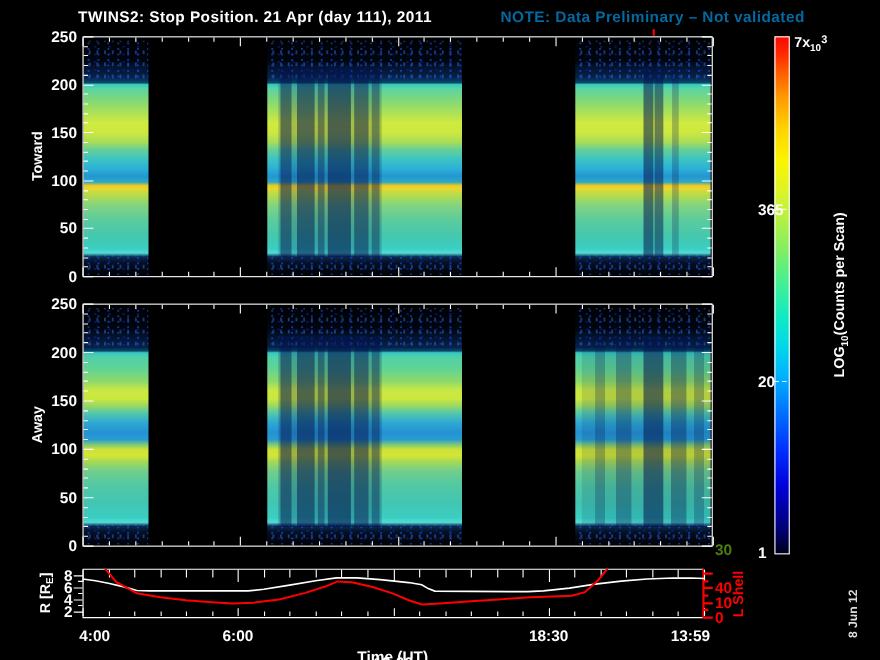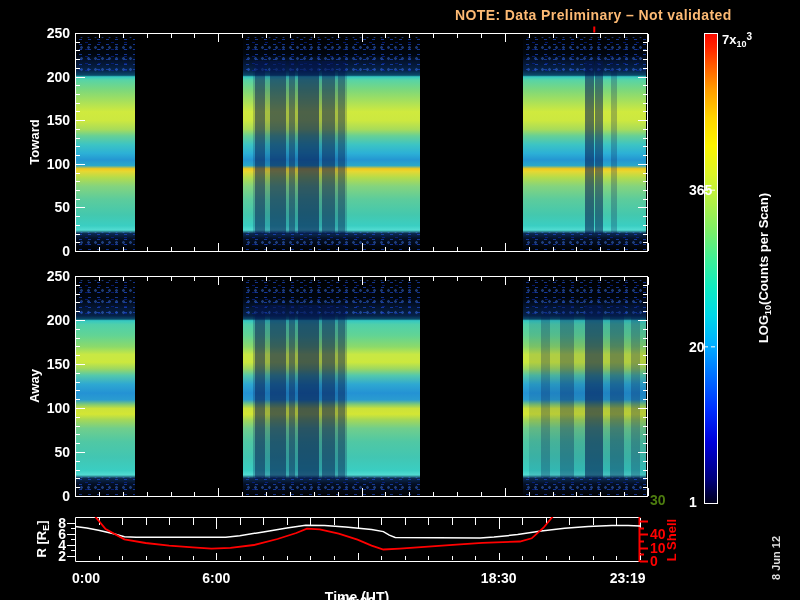--- a/index.html
+++ b/index.html
@@ -17,30 +17,31 @@
     background-position:0 0,4px 2px,2px 5px;}
   .ntop{top:2%;height:16%;opacity:.85;}
   .nbot{top:91%;height:8%;opacity:.85;}
   .rot{position:absolute;transform:translate(-50%,-50%) rotate(-90deg);white-space:nowrap;}
   .sb{font-size:9px;vertical-align:-3px;}
   .sp{font-size:10px;vertical-align:4px;}
   #overlay{position:absolute;left:0;top:0;pointer-events:none;}
   #cbar{position:absolute;left:704px;top:33px;width:14px;height:470px;}
   .cblab{position:absolute;left:689px;transform:translate(0,-50%);font-size:14px;}
   #title-main{position:absolute;left:71px;top:7px;font-size:14px;letter-spacing:.4px;}
-  #title-note{position:absolute;left:455px;top:7px;font-size:14px;letter-spacing:.4px;color:#fdba74;}
+  #title-note{position:absolute;left:455px;top:7px;font-size:14px;letter-spacing:.4px;color:#0369a1;}
   #time-ut{position:absolute;left:357px;top:589px;transform:translate(-50%,0);font-size:14px;}
   #cbar-top{position:absolute;left:722px;top:31px;font-size:13px;}
   #datestamp{font-size:11px;color:#ddd;font-weight:bold;}
 </style>
 </head>
 <body>
 
 <div class="stage" id="stage">
 
+  <div id="title-main">TWINS2: Stop Position. 21 Apr (day 111), 2011</div>
   <div id="title-note">NOTE: Data Preliminary – Not validated</div>
 
   <div id="spectrograms">
       <div class="block" style="left: 76.1937px; top: 33px; width: 58.4938px; height: 219px; background-image: linear-gradient(rgb(0, 0, 0) 0%, rgb(0, 6, 16) 10%, rgb(4, 20, 48) 13%, rgb(6, 34, 74) 17%, rgb(10, 74, 106) 19.3%, rgb(53, 200, 194) 20%, rgb(88, 212, 166) 21.5%, rgb(124, 216, 124) 26%, rgb(166, 224, 92) 31%, rgb(208, 234, 62) 36%, rgb(204, 232, 64) 40%, rgb(168, 220, 90) 44%, rgb(102, 208, 150) 47%, rgb(60, 196, 196) 51%, rgb(44, 176, 214) 55%, rgb(36, 150, 210) 58%, rgb(43, 168, 200) 60.5%, rgb(242, 201, 30) 62%, rgb(230, 216, 50) 63.2%, rgb(180, 220, 76) 66%, rgb(132, 212, 126) 70%, rgb(92, 204, 156) 76%, rgb(68, 200, 174) 83%, rgb(58, 206, 194) 88%, rgb(82, 220, 210) 90%, rgb(12, 42, 82) 91.5%, rgb(4, 16, 38) 94%, rgb(0, 0, 0) 100%);">
         <div class="noise ntop"></div>
         <div class="noise nbot"></div>
       </div>
       <div class="block" style="left: 242.841px; top: 33px; width: 177.153px; height: 219px; background-image: linear-gradient(rgb(0, 0, 0) 0%, rgb(0, 6, 16) 10%, rgb(4, 20, 48) 13%, rgb(6, 34, 74) 17%, rgb(10, 74, 106) 19.3%, rgb(53, 200, 194) 20%, rgb(88, 212, 166) 21.5%, rgb(124, 216, 124) 26%, rgb(166, 224, 92) 31%, rgb(208, 234, 62) 36%, rgb(204, 232, 64) 40%, rgb(168, 220, 90) 44%, rgb(102, 208, 150) 47%, rgb(60, 196, 196) 51%, rgb(44, 176, 214) 55%, rgb(36, 150, 210) 58%, rgb(43, 168, 200) 60.5%, rgb(242, 201, 30) 62%, rgb(230, 216, 50) 63.2%, rgb(180, 220, 76) 66%, rgb(132, 212, 126) 70%, rgb(92, 204, 156) 76%, rgb(68, 200, 174) 83%, rgb(58, 206, 194) 88%, rgb(82, 220, 210) 90%, rgb(12, 42, 82) 91.5%, rgb(4, 16, 38) 94%, rgb(0, 0, 0) 100%);">
         <div class="noise ntop"></div>
         <div class="noise nbot"></div>
@@ -138,18 +139,18 @@
     <div class="lbl" style="left: 70px; top: 320px; transform: translate(-100%, -50%);">200</div>
     <div class="lbl" style="left: 70px; top: 276px; transform: translate(-100%, -50%);">250</div>
     <div class="lbl" style="left: 66px; top: 555.5px; transform: translate(-100%, -50%);">2</div>
     <div class="lbl" style="left: 66px; top: 544.5px; transform: translate(-100%, -50%);">4</div>
     <div class="lbl" style="left: 66px; top: 533.5px; transform: translate(-100%, -50%);">6</div>
     <div class="lbl" style="left: 66px; top: 522.5px; transform: translate(-100%, -50%);">8</div>
     <div class="lbl" style="left: 650px; top: 561px; transform: translate(0px, -50%); color: rgb(255, 0, 0);">0</div>
     <div class="lbl" style="left: 650px; top: 547.667px; transform: translate(0px, -50%); color: rgb(255, 0, 0);">10</div>
     <div class="lbl" style="left: 650px; top: 534.333px; transform: translate(0px, -50%); color: rgb(255, 0, 0);">40</div>
     <div class="lbl" style="left: 650px; top: 500px; transform: translate(0px, -50%); color: #4d7c0f;">30</div>
-    <div class="lbl" style="left: 86px; top: 578px; transform: translate(-50%, -50%);">0:00</div>
+    <div class="lbl" style="left: 86px; top: 578px; transform: translate(-50%, -50%);">4:00</div>
     <div class="lbl" style="left: 216.25px; top: 578px; transform: translate(-50%, -50%);">6:00</div>
     <div class="lbl" style="left: 357.5px; top: 578px; transform: translate(-50%, -50%); margin-top: 24px;">12:00</div>
     <div class="lbl" style="left: 498.75px; top: 578px; transform: translate(-50%, -50%);">18:30</div>
-    <div class="lbl" style="left: 627.6px; top: 578px; transform: translate(-50%, -50%);">23:19</div>
+    <div class="lbl" style="left: 627.6px; top: 578px; transform: translate(-50%, -50%);">13:59</div>
   </div>
 
 </body></html>

